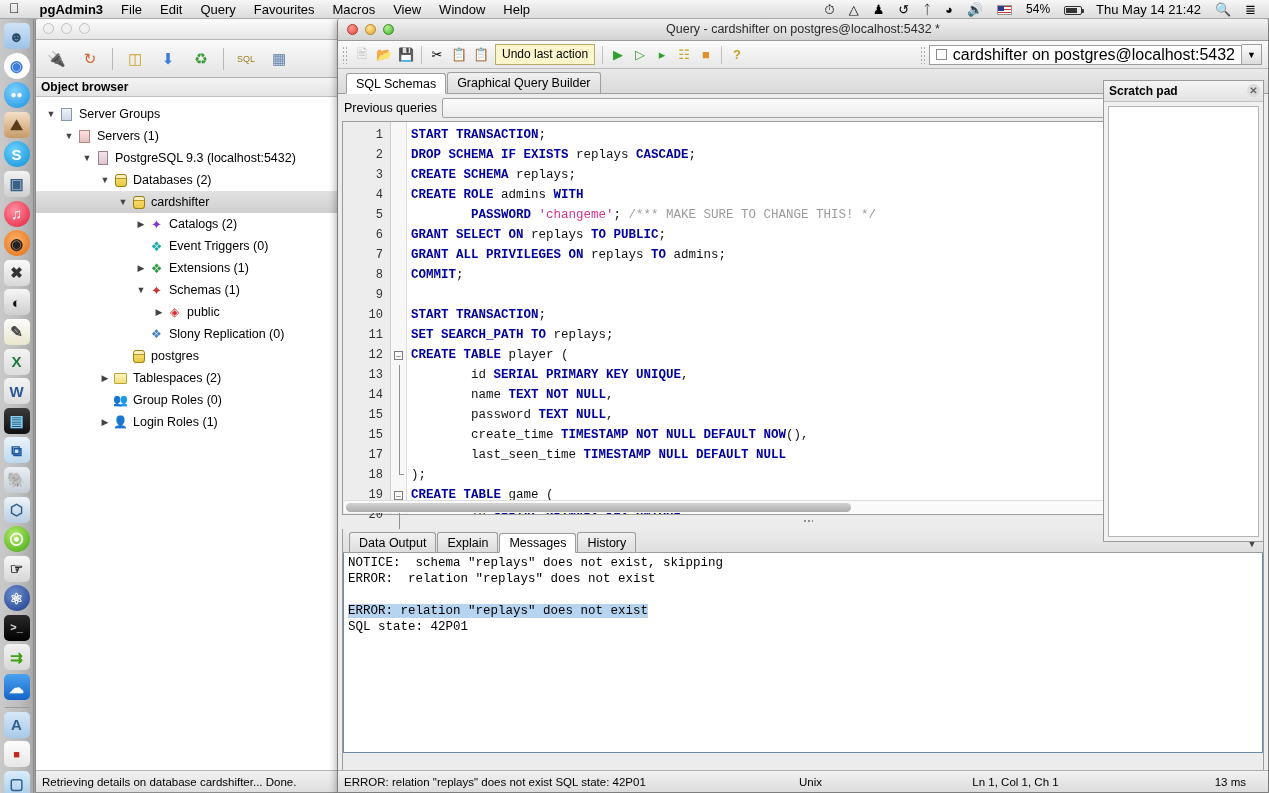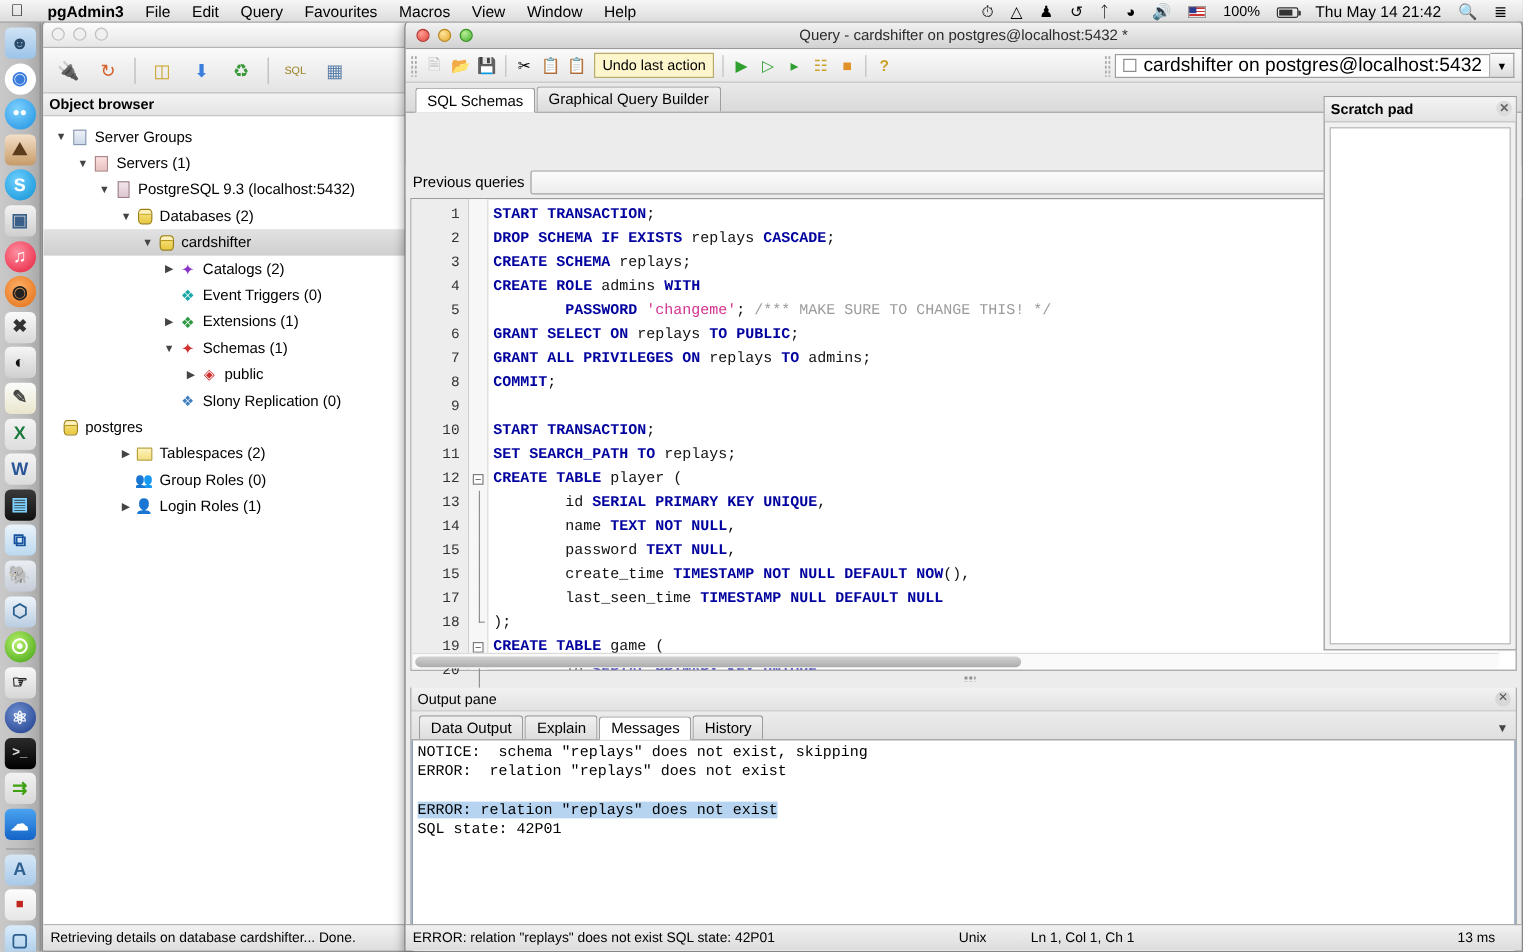--- a/index.html
+++ b/index.html
@@ -126,21 +126,21 @@
     display:flex;align-items:center;justify-content:center;font-size:9px;}
   #qtabs{
     height:25px;background:linear-gradient(to bottom,#e9e9e9,#dadada);
     display:flex;align-items:flex-end;padding-left:8px;border-bottom:1px solid #9e9e9e;position:relative;
   }
   .qtab{height:21px;padding:0 9px;display:flex;align-items:center;font-size:12.5px;
      border:1px solid #9e9e9e;border-bottom:none;border-radius:3px 3px 0 0;
      background:linear-gradient(to bottom,#f0f0f0,#dcdcdc);margin-right:1px;}
   .qtab.active{background:#fff;border-bottom:1px solid #fff;position:relative;top:1px;}
   #tabchev{position:absolute;right:7px;bottom:4px;font-size:10px;color:#444;}
-  #prevbar{height:27px;background:#ececec;display:flex;align-items:center;padding:0 6px;gap:5px;margin-top:44px;}
+  #prevbar{height:27px;background:#ececec;display:flex;align-items:center;padding:0 6px;gap:5px;}
   #prevbar .lbl{font-size:12.5px;}
   #prevsel{flex:1;height:20px;background:linear-gradient(to bottom,#fbfbfb,#ededed);
       border:1px solid #a2a2a2;border-radius:2px;position:relative;}
   #prevsel .arrows{position:absolute;right:4px;top:2px;font-size:8px;line-height:8px;color:#555;text-align:center;}
   .btn{height:21px;padding:0 10px;display:flex;align-items:center;justify-content:center;
     font-size:12.5px;border:1px solid #a0a0a0;border-radius:4px;
     background:linear-gradient(to bottom,#fdfdfd,#e6e6e6);}
   .btn.dis{color:#a2a2a2;}
 
   
@@ -183,21 +183,21 @@
   #msgs div{height:16px;line-height:16px;white-space:pre;}
   .hl{background:#b6d4f0;}
 
   
   #qstatus{position:absolute;bottom:0;left:0;right:0;height:22px;
     background:linear-gradient(to bottom,#f1f1f1,#dcdcdc);border-top:1px solid #adadad;
     display:flex;align-items:center;font-size:11.5px;}
   #qstatus .seg{padding:0 6px;}
   #qstatus .s1{width:455px;}
   #qstatus .s2{width:60px;}
-  #qstatus .s3{flex:1;}
+  #qstatus .s3{flex:1;text-align:center;}
   #qstatus .s4{width:90px;text-align:right;padding-right:22px;}
 
   
   #scratch{position:absolute;right:4px;top:62px;width:161px;height:462px;background:#f1f1f1;
     border:1px solid #9b9b9b;}
   #scratchhdr{height:21px;background:linear-gradient(to bottom,#f4f4f4,#e3e3e3);
     border-bottom:1px solid #c0c0c0;display:flex;align-items:center;padding-left:5px;
     font-size:12px;font-weight:bold;position:relative;}
   #scratchhdr .x{position:absolute;right:3px;top:3px;width:13px;height:13px;border-radius:50%;
     background:#dcdcdc;color:#666;font-size:10px;line-height:13px;text-align:center;}
@@ -219,21 +219,21 @@
   <span class="mi">Help</span>
   <span class="right">
     <span class="st">⏱</span>
     <span class="st">△</span>
     <span class="st">♟</span>
     <span class="st">↺</span>
     <span class="st">ᛏ</span>
     <span class="st">◕</span>
     <span class="st">🔊</span>
     <span class="st"><span class="flagicon"></span></span>
-    <span class="st small">100%</span>
+    <span class="st small">54%</span>
     <span class="st"><span class="battery"></span></span>
     <span class="st">Thu May 14  21:42</span>
     <span class="st">🔍</span>
     <span class="st">≣</span>
   </span>
 </div>
 
 <div id="dock">
   <div class="dock-icon" style="background:linear-gradient(to bottom,#cfe3f5,#9cc3e8);color:#2a4a6b">☻</div>
   <div class="dock-icon" style="background:#fff;border-radius:50%;color:#3b7ddd">◉</div>
@@ -354,21 +354,21 @@
         </span>
         <span>public</span>
       </div>
       <div class="tnode" style="padding-left: 98px;">
         <span class="twist"></span>
         <span class="ticon">
           <span style="color:#3f7fbf;font-size:12px">❖</span>
         </span>
         <span>Slony Replication (0)</span>
       </div>
-      <div class="tnode" style="">
+      <div class="tnode" style="padding-left: 80px;">
         <span class="twist"></span>
         <span class="ticon">
           <span class="cyl"></span>
         </span>
         <span>postgres</span>
       </div>
       <div class="tnode" style="padding-left: 62px;">
         <span class="twist">▶</span>
         <span class="ticon">
           <span class="folderY"></span>
@@ -527,24 +527,20 @@
     <div id="hscroll">
         <div id="hthumb"></div>
       </div>
   </div>
 
   <div id="editsplit">
       <span class="handle"></span>
     </div>
 
   <div id="outpane">
-    <div id="outhdr">
-      <span>Output pane</span>
-      <span class="x">✕</span>
-    </div>
     <div id="outtabs">
       <div class="otab">Data Output</div>
       <div class="otab">Explain</div>
       <div class="otab active">Messages</div>
       <div class="otab">History</div>
       <span class="chev">▼</span>
     </div>
     <div id="msgs">
         <div>NOTICE:  schema "replays" does not exist, skipping</div>
         <div>ERROR:  relation "replays" does not exist</div>

